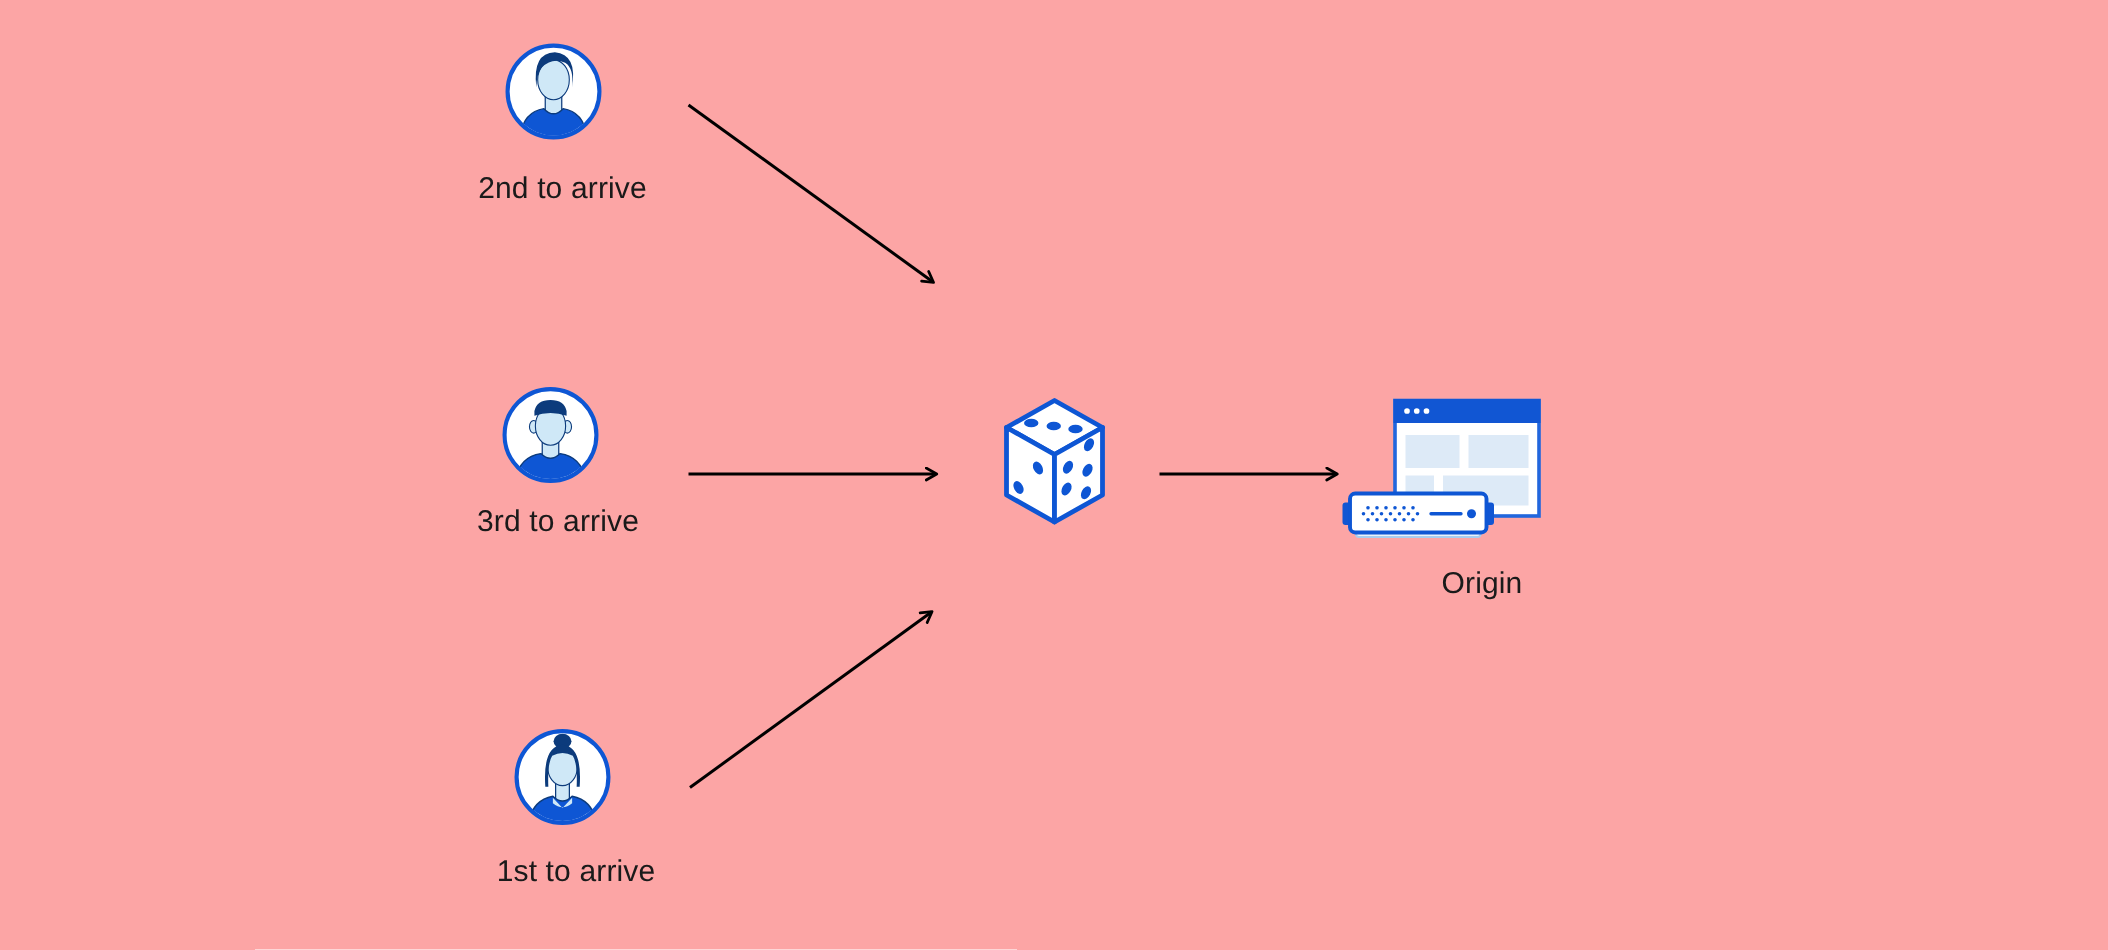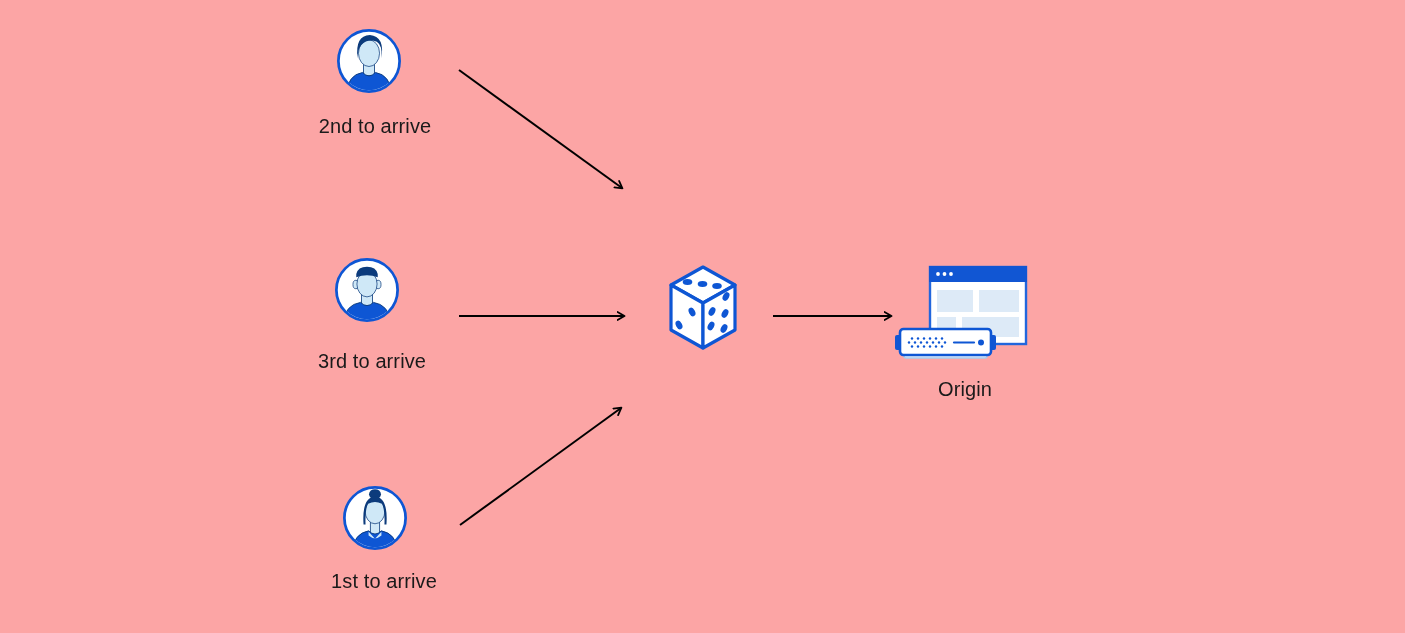--- a/index.html
+++ b/index.html
@@ -78,21 +78,21 @@
       <g clip-path="url(#clipB)">
         <path d="M30,40 L30,53 L42,53 L42,40 Z" fill="#cfe8f7" stroke="#0c3b7c" stroke-width="0.9"></path>
         <path d="M10,72 Q12,52 29,49.5 Q36,56.5 43,49.5 Q60,52 62,72 Z" fill="#0e56d4" stroke="#0c3b7c" stroke-width="1"></path>
         <ellipse cx="23.8" cy="30" rx="3.1" ry="4.6" fill="#cfe8f7" stroke="#0c3b7c" stroke-width="0.8"></ellipse>
         <ellipse cx="48.2" cy="30" rx="3.1" ry="4.6" fill="#cfe8f7" stroke="#0c3b7c" stroke-width="0.8"></ellipse>
         <ellipse cx="36" cy="29.5" rx="11" ry="14" fill="#cfe8f7" stroke="#0c3b7c" stroke-width="0.8"></ellipse>
         <path d="M24.3,22 L24.3,18.5 Q26,10.5 36,10.5 Q46,10.5 47.7,18.5 L47.7,22 Q42,20 36,20 Q30,20 24.3,22 Z" fill="#0c3b7c"></path>
       </g>
     </svg>
   </div>
-  <div class="node-label" style="left:372px; top:350px;">3rd to arrive</div>
+  <div class="node-label" style="left:372px; top:337px;">3rd to arrive</div>
 
   <div class="abs" style="left:342px; top:485px;">
     <svg width="66" height="66" viewBox="0 0 72 72">
       <defs>
           <clipPath id="clipC">
             <circle cx="36" cy="36" r="32"></circle>
           </clipPath>
         </defs>
       <circle cx="36" cy="36" r="33.4" fill="#ffffff" stroke="#0e56d4" stroke-width="3"></circle>
       <g clip-path="url(#clipC)">
@@ -168,15 +168,15 @@
             <circle cx="31" cy="81.5" r="1.2"></circle>
             <circle cx="37" cy="81.5" r="1.2"></circle>
             <circle cx="43" cy="81.5" r="1.2"></circle>
             <circle cx="49" cy="81.5" r="1.2"></circle>
         </g>
         <line x1="61" y1="77.5" x2="81" y2="77.5" stroke="#0e56d4" stroke-width="2.2" stroke-linecap="round"></line>
         <circle cx="88" cy="77.5" r="3" fill="#0e56d4"></circle>
       </g>
     </svg>
   </div>
-  <div class="node-label" style="left:965px; top:378px;">Origin</div>
+  <div class="node-label" style="left:988px; top:378px;">Origin</div>
 
 </div>
 
 </body></html>

